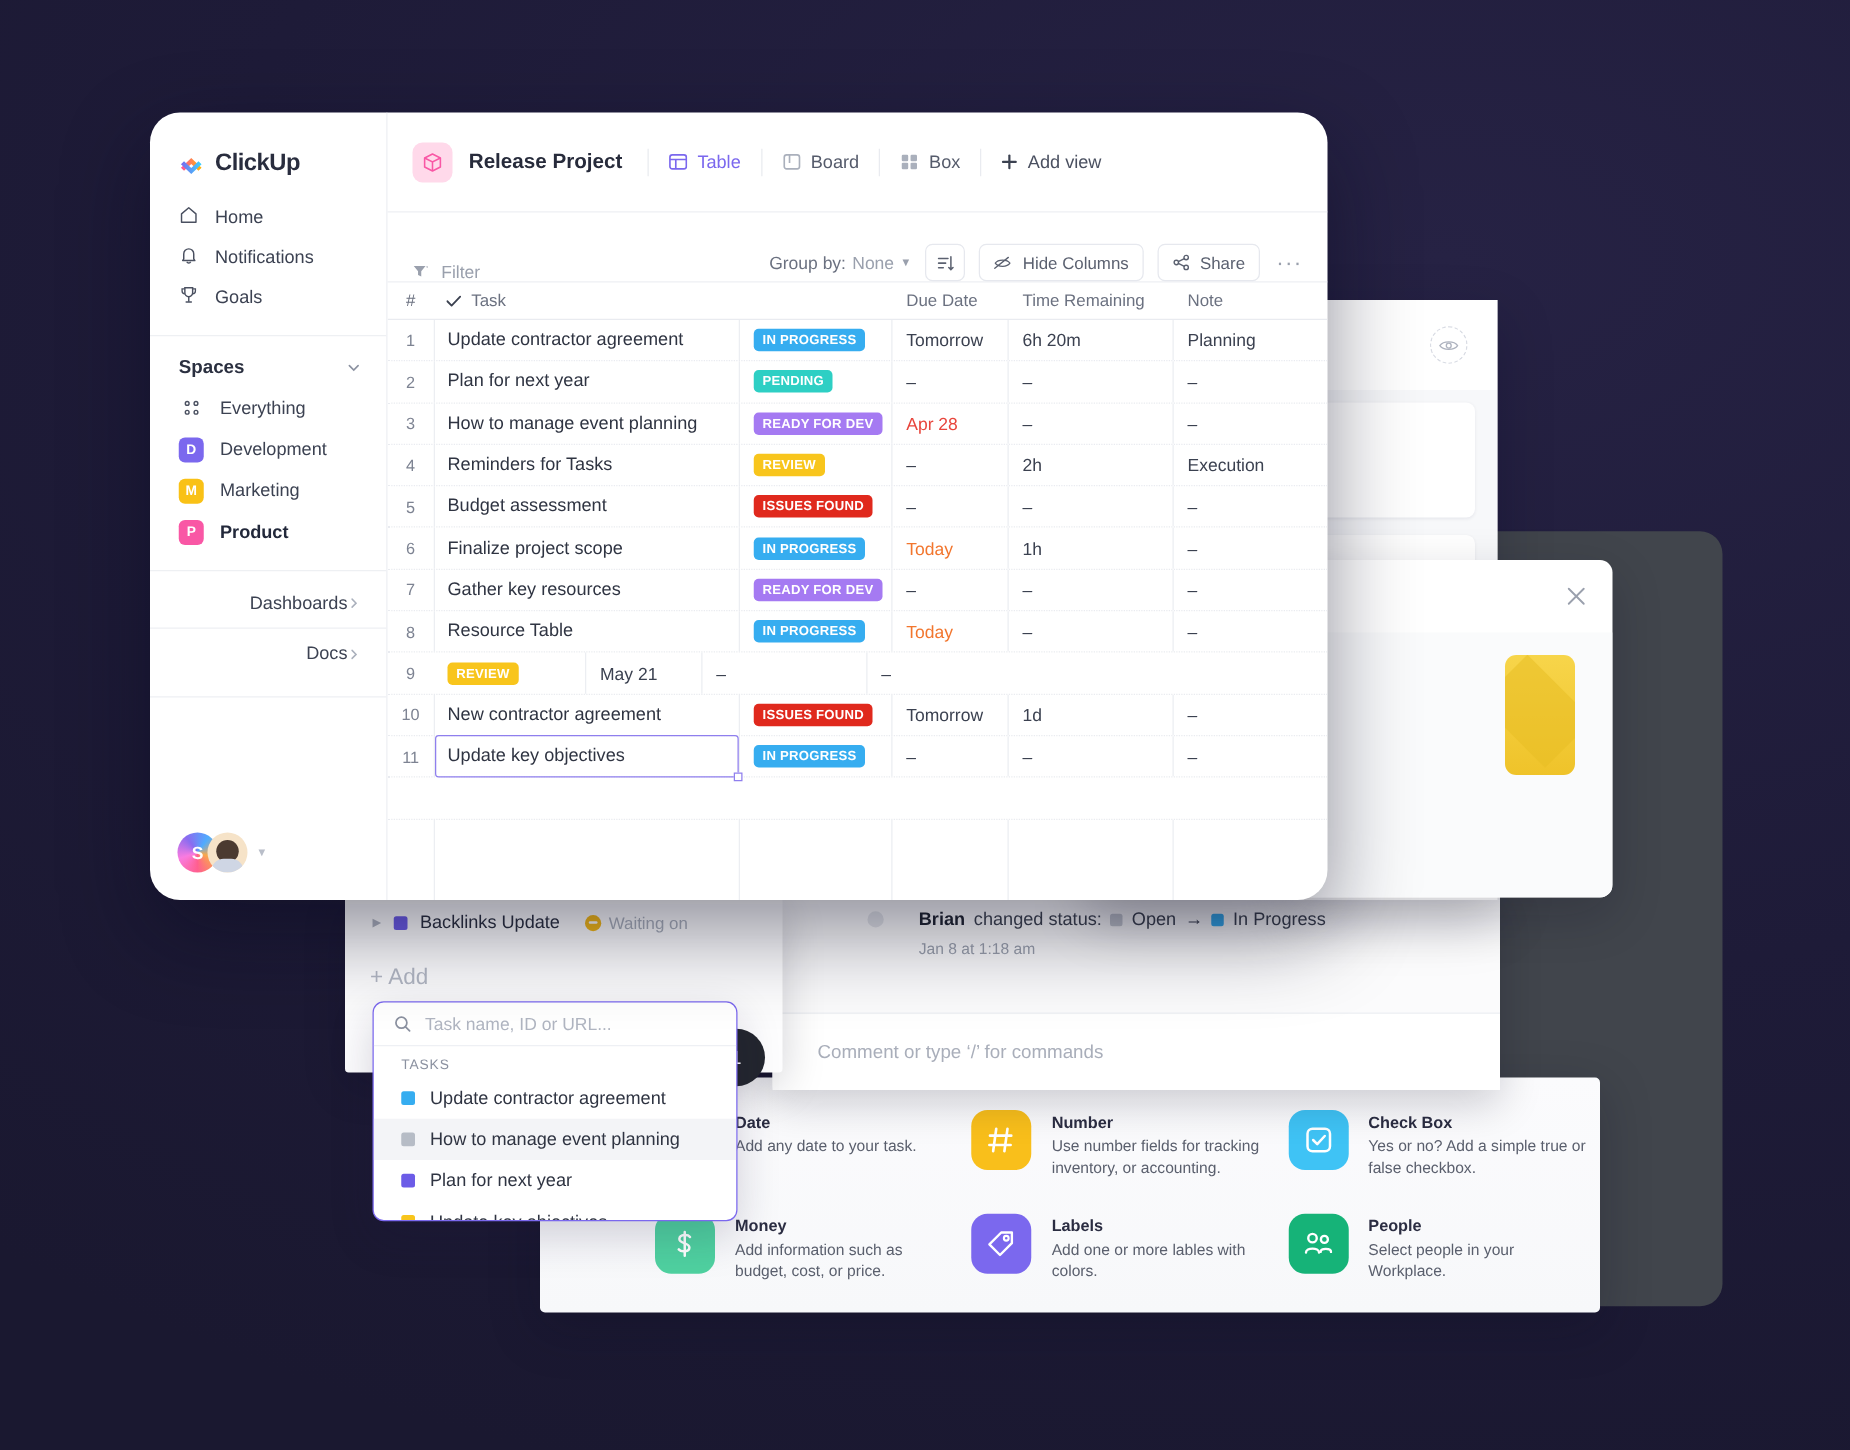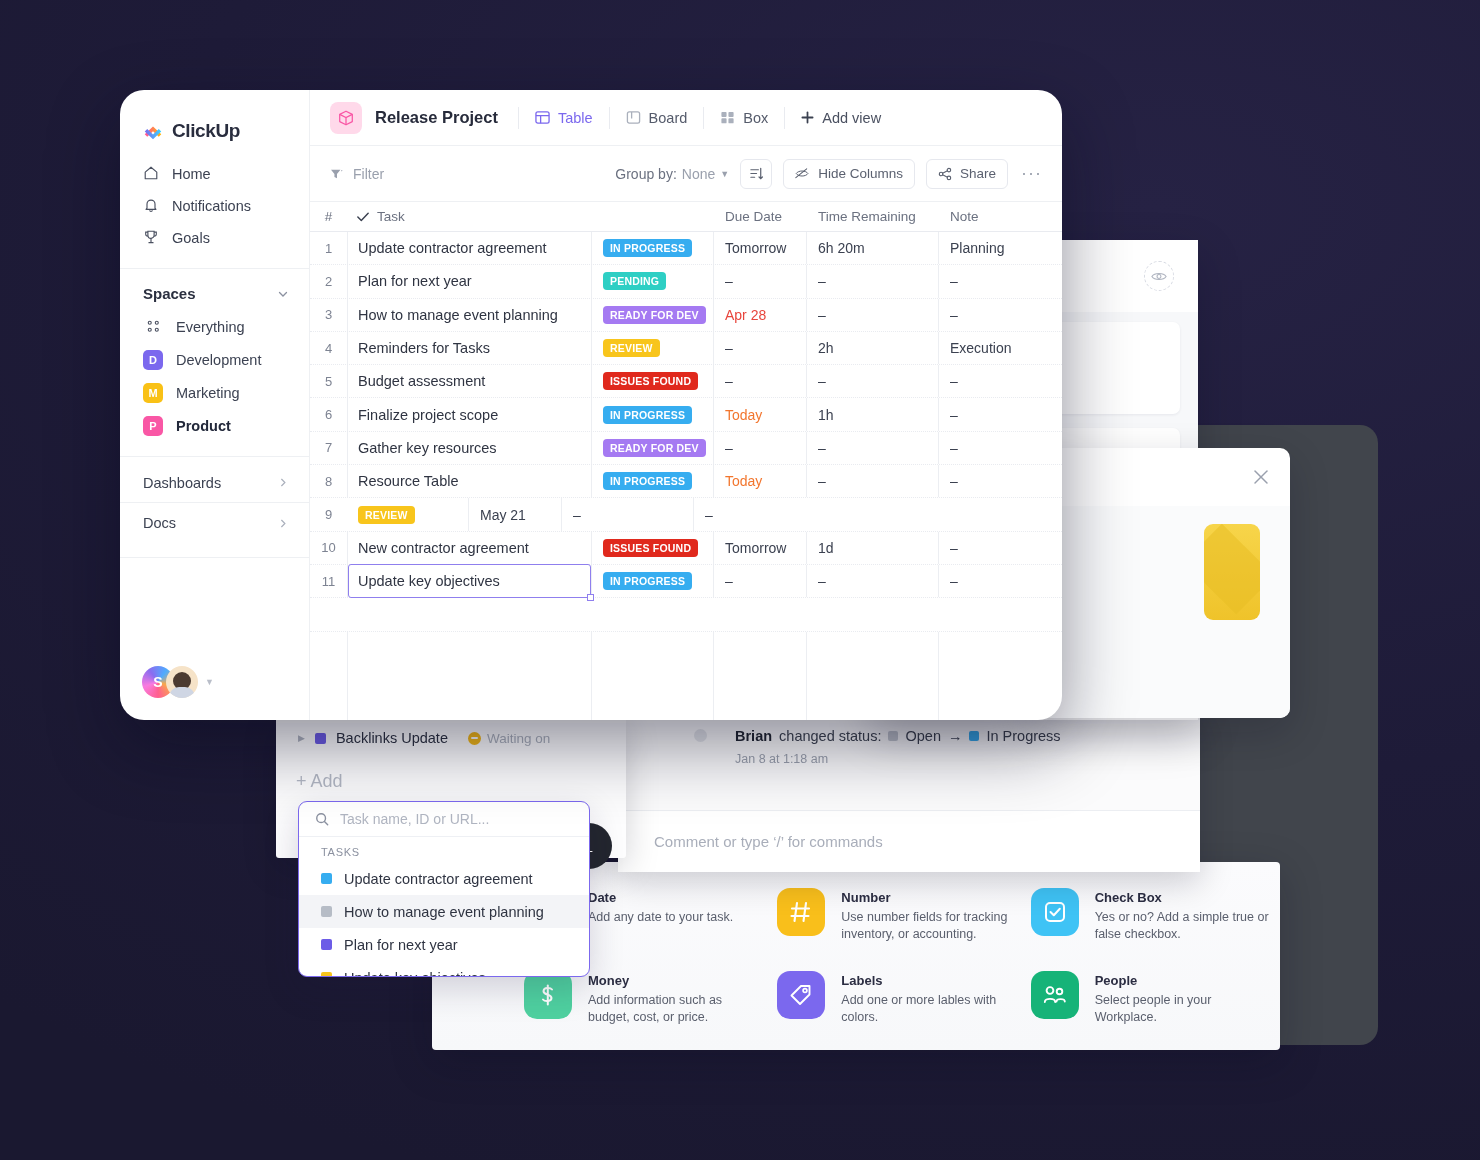--- a/index.html
+++ b/index.html
@@ -133,45 +133,45 @@
   .nav { padding: 16px 0 0 0; }
   .nav-item { display: flex; align-items: center; gap: 13px; height: 32px; padding-left: 23px;
     font-size: 14.5px; color: #3c4252; }
   .sep { height: 1px; background: #eef0f3; margin: 14px 0 0 0; }
   .spaces-hd { display:flex; align-items:center; justify-content:space-between;
     padding: 16px 20px 0 23px; font-size: 15px; font-weight: bold; color: #2b3040; }
   .space-item { display:flex; align-items:center; gap: 13px; height: 33px; padding-left: 23px;
     font-size: 14.5px; color: #3c4252; }
   .space-chip { width: 20px; height: 20px; border-radius: 5px; color: #fff;
     font-size: 11px; font-weight: bold; display:flex; align-items:center; justify-content:center; flex:0 0 20px;}
-  .sb-link { display:flex; align-items:center; justify-content:space-between;
+  .sb-link { display:flex; align-items:center; justify-content:flex-end;
     padding: 0 20px 0 23px; height: 40px; font-size: 14.5px; color: #3c4252; }
   .user-area { position: absolute; left: 22px; bottom: 22px; display:flex; align-items:center; }
   .av1 { width: 32px; height: 32px; border-radius: 50%;
     background: conic-gradient(from 180deg,#ff5f8f,#f97be0,#8a6cf0,#4facfe,#f9a94a,#ff5f8f);
     color:#fff; font-size:14px; font-weight:bold; display:flex;align-items:center;justify-content:center;}
   .av2 { width: 32px; height: 32px; border-radius: 50%; background: #f6e3c8; margin-left: -8px;
     position: relative; overflow:hidden;}
   .av2::after{content:'';position:absolute;left:7px;top:6px;width:18px;height:18px;border-radius:50%;background:#4b3a30;}
   .av2::before{content:'';position:absolute;left:3px;bottom:0;width:26px;height:11px;border-radius:10px 10px 0 0;background:#cfd6e4;z-index:2;}
   .av-caret { color:#b9bec9; font-size: 9px; margin-left: 7px;}
 
   
   .main { flex: 1; display: flex; flex-direction: column; min-width: 0;}
-  .topbar { height: 56px; display: flex; align-items: center; padding-left: 20px;
+  .topbar { height: 80px; display: flex; align-items: center; padding-left: 20px;
     border-bottom: 1px solid #eef0f3; gap: 0; }
   .proj-ico { width: 32px; height: 32px; border-radius: 8px; background: #ffd9ea;
     display:flex;align-items:center;justify-content:center; margin-right:13px;}
   .proj-title { font-size: 16.5px; font-weight: bold; color: #272b3b; margin-right: 20px;}
   .vdiv { width:1px; height: 22px; background:#e9ebf0; }
   .vtab { display:flex; align-items:center; gap:8px; padding: 0 16px; font-size: 14.5px; color:#555b6b; height: 24px;}
   .vtab.active { color:#7b68ee; font-weight:normal; }
   .addview { display:flex; align-items:center; gap:8px; padding-left: 16px; font-size:14.5px; color:#4a5060;}
 
-  .toolbar { height: 56px; display:flex; align-items:center; padding: 0 18px 0 20px;
+  .toolbar { height: 56px; display:flex; align-items:flex-end; padding: 0 18px 0 20px;
     border-bottom: 1px solid #eef0f3; }
   .tb-filter { display:flex; align-items:center; gap:9px; font-size:14px; color:#9aa0ad; }
   .tb-right { margin-left:auto; display:flex; align-items:center; gap:11px; }
   .groupby { font-size:14px; color:#6b7180; display:flex; align-items:center; gap:5px;}
   .groupby span.val{ color:#9aa0ad; }
   .tb-btn { height: 30px; border:1px solid #e6e8ee; border-radius:6px; display:flex; align-items:center;
     gap:8px; padding: 0 11px; font-size:13.5px; color:#5b6170; background:#fff;}
   .tb-ico-btn { width: 32px; height: 30px; border:1px solid #e6e8ee; border-radius:6px;
      display:flex;align-items:center;justify-content:center;}
   .dots { color:#9aa0ad; font-size:18px; letter-spacing:1px; padding: 0 2px;}

